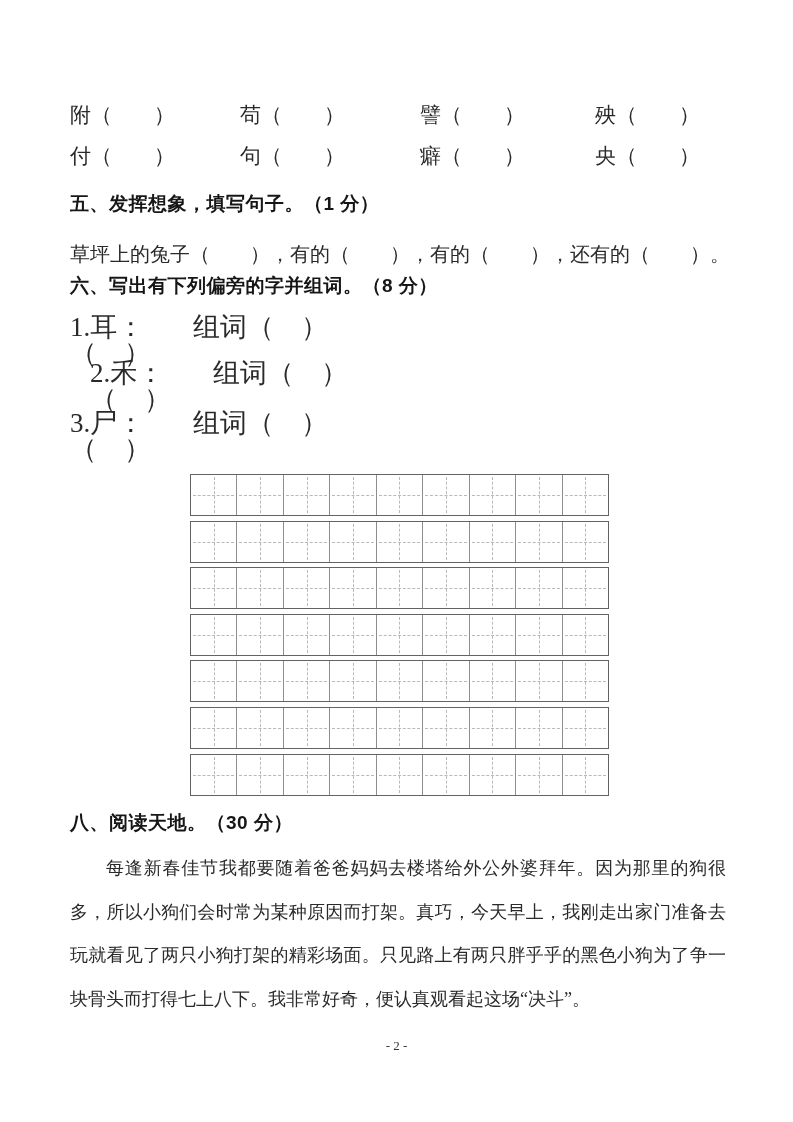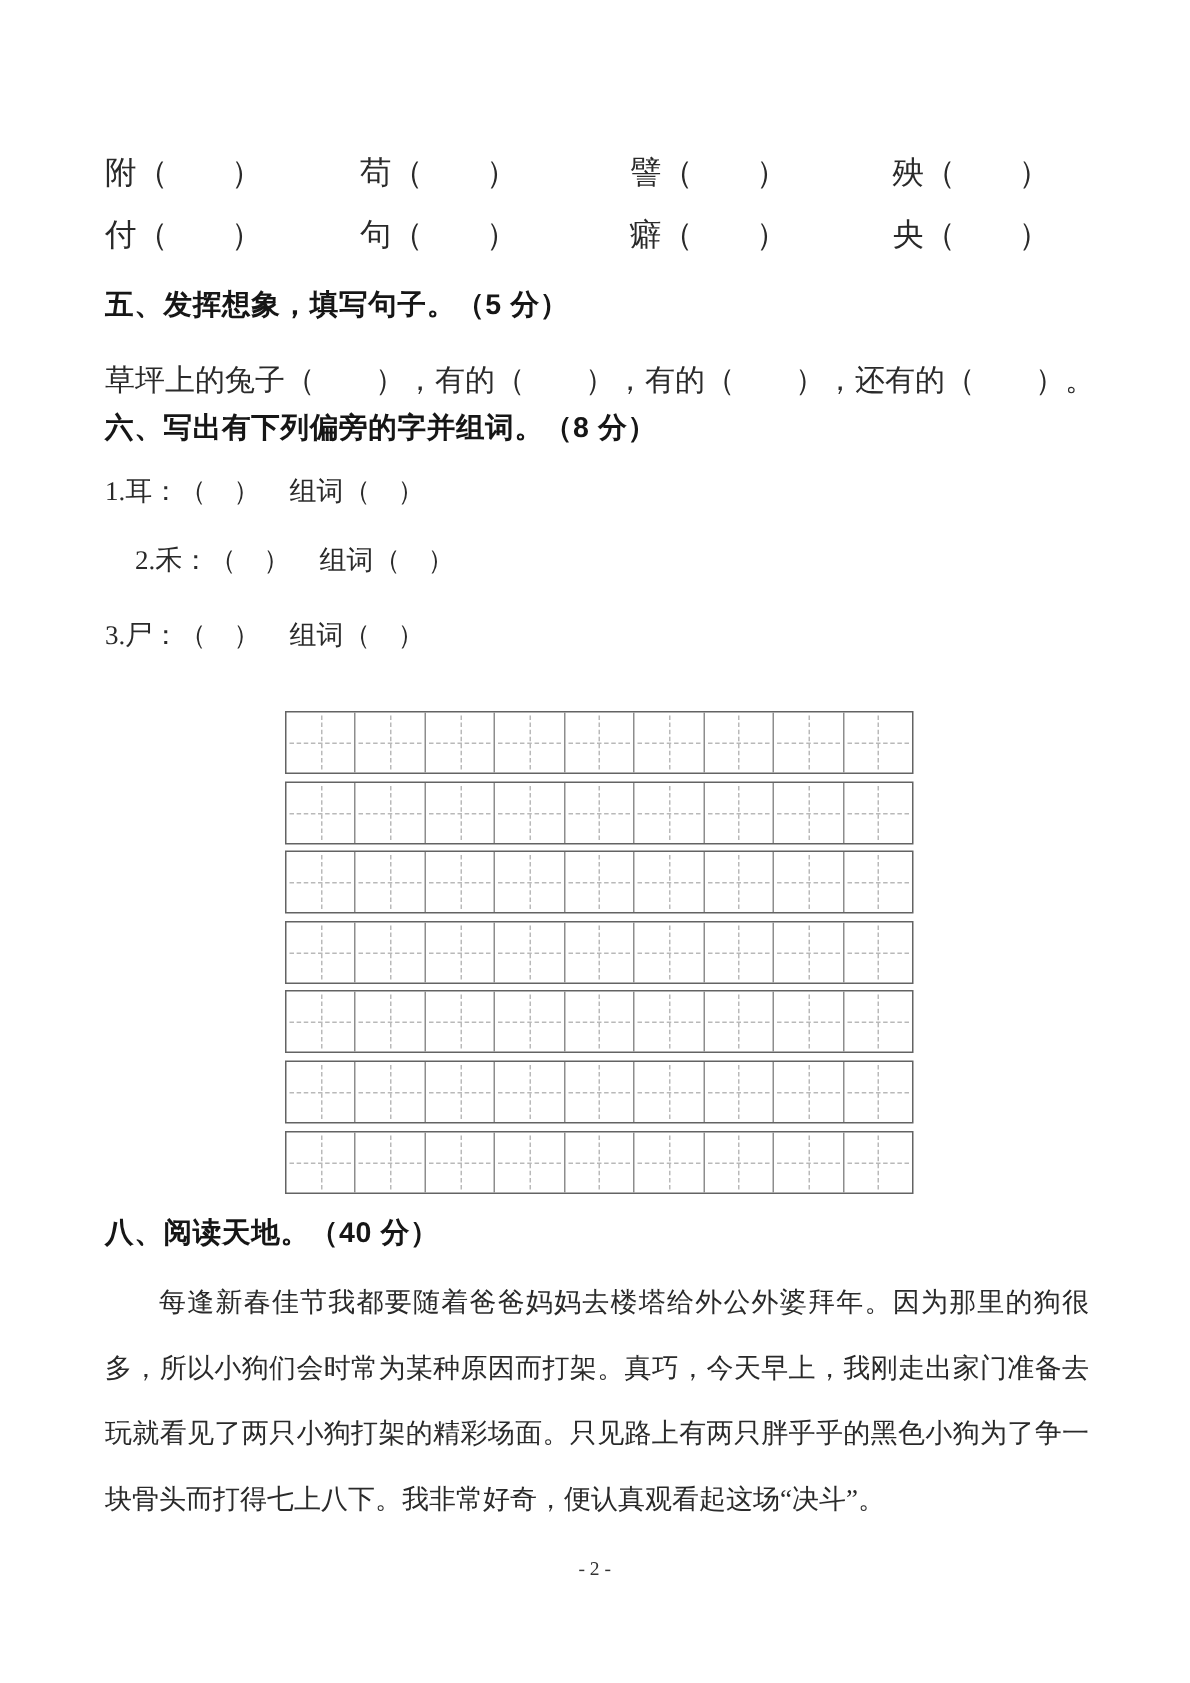--- a/index.html
+++ b/index.html
@@ -18,21 +18,21 @@
     font-weight:700;font-size:19px;line-height:24px;color:#161616;
     letter-spacing:0.5px;
   }
   
   .match-row{
     display:grid;
     grid-template-columns:170px 180px 175px 1fr;
     font-size:21px;line-height:26px;color:#2a2a2a;
   }
   
-  .s6-row{display:flex;font-size:18px;line-height:26px;color:#2a2a2a;}
+  .s6-row{display:flex;font-size:27px;line-height:26px;color:#2a2a2a;}
   .s6-left{width:123px;flex:0 0 123px;}
   
   .writing-grid{position:absolute;left:190px;top:474px;}
   .grid-row{
     display:flex;width:419px;height:42px;
     border:1.5px solid #636363;
     box-sizing:border-box;
     margin-bottom:4.6px;
     background:#ffffff;
   }
@@ -68,21 +68,21 @@
     <span>譬（　　）</span>
     <span>殃（　　）</span>
   </div>
   <div class="abs match-row" style="top:143px;">
     <span>付（　　）</span>
     <span>句（　　）</span>
     <span>癖（　　）</span>
     <span>央（　　）</span>
   </div>
 
-  <div class="abs heading" style="top:192px;">五、发挥想象，填写句子。（5 分）</div>
+  <div class="abs heading" style="top:192px;">五、发挥想象，填写句子。（1 分）</div>
   <div class="abs body-text nowrap" style="top:241px;font-size:20px;">草坪上的兔子（　　），有的（　　），有的（　　），还有的（　　）。</div>
 
   <div class="abs heading" style="top:274px;">六、写出有下列偏旁的字并组词。（8 分）</div>
   <div class="abs s6-row" style="top:314px;">
     <span class="s6-left">1.耳：（　）</span>
     <span>组词（　）</span>
   </div>
   <div class="abs s6-row" style="top:360px;margin-left:20px;">
     <span class="s6-left">2.禾：（　）</span>
     <span>组词（　）</span>
@@ -165,18 +165,18 @@
         <div class="grid-cell"></div>
         <div class="grid-cell"></div>
         <div class="grid-cell"></div>
         <div class="grid-cell"></div>
         <div class="grid-cell"></div>
         <div class="grid-cell"></div>
         <div class="grid-cell"></div>
       </div>
     </div>
 
-  <div class="abs heading" style="top:811px;">八、阅读天地。（40 分）</div>
+  <div class="abs heading" style="top:811px;">八、阅读天地。（30 分）</div>
   <div class="abs para" style="top:847px;">每逢新春佳节我都要随着爸爸妈妈去楼塔给外公外婆拜年。因为那里的狗很多，所以小狗们会时常为某种原因而打架。真巧，今天早上，我刚走出家门准备去玩就看见了两只小狗打架的精彩场面。只见路上有两只胖乎乎的黑色小狗为了争一块骨头而打得七上八下。我非常好奇，便认真观看起这场“决斗”。</div>
 
   <div class="footer">- 2 -</div>
 
 </div>
 
 </body></html>

